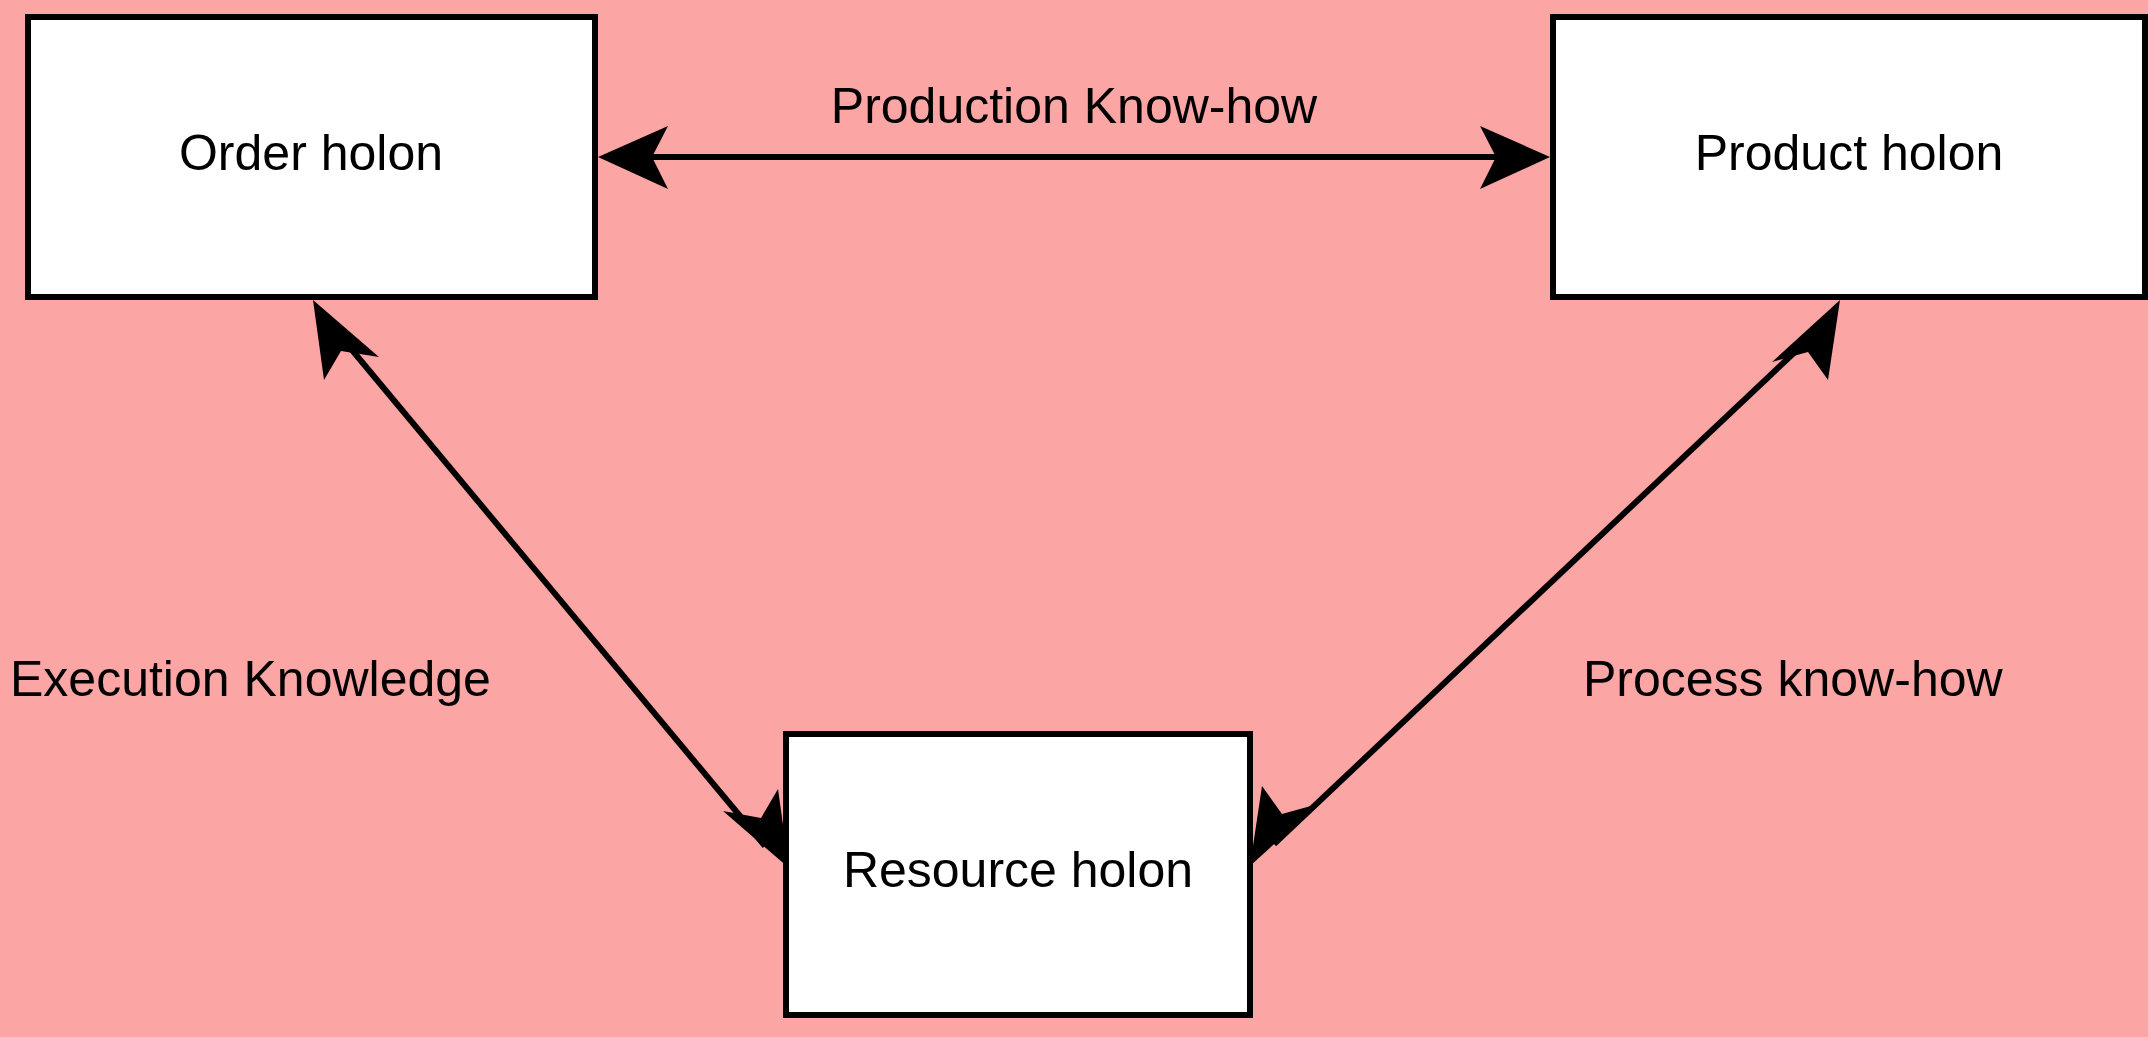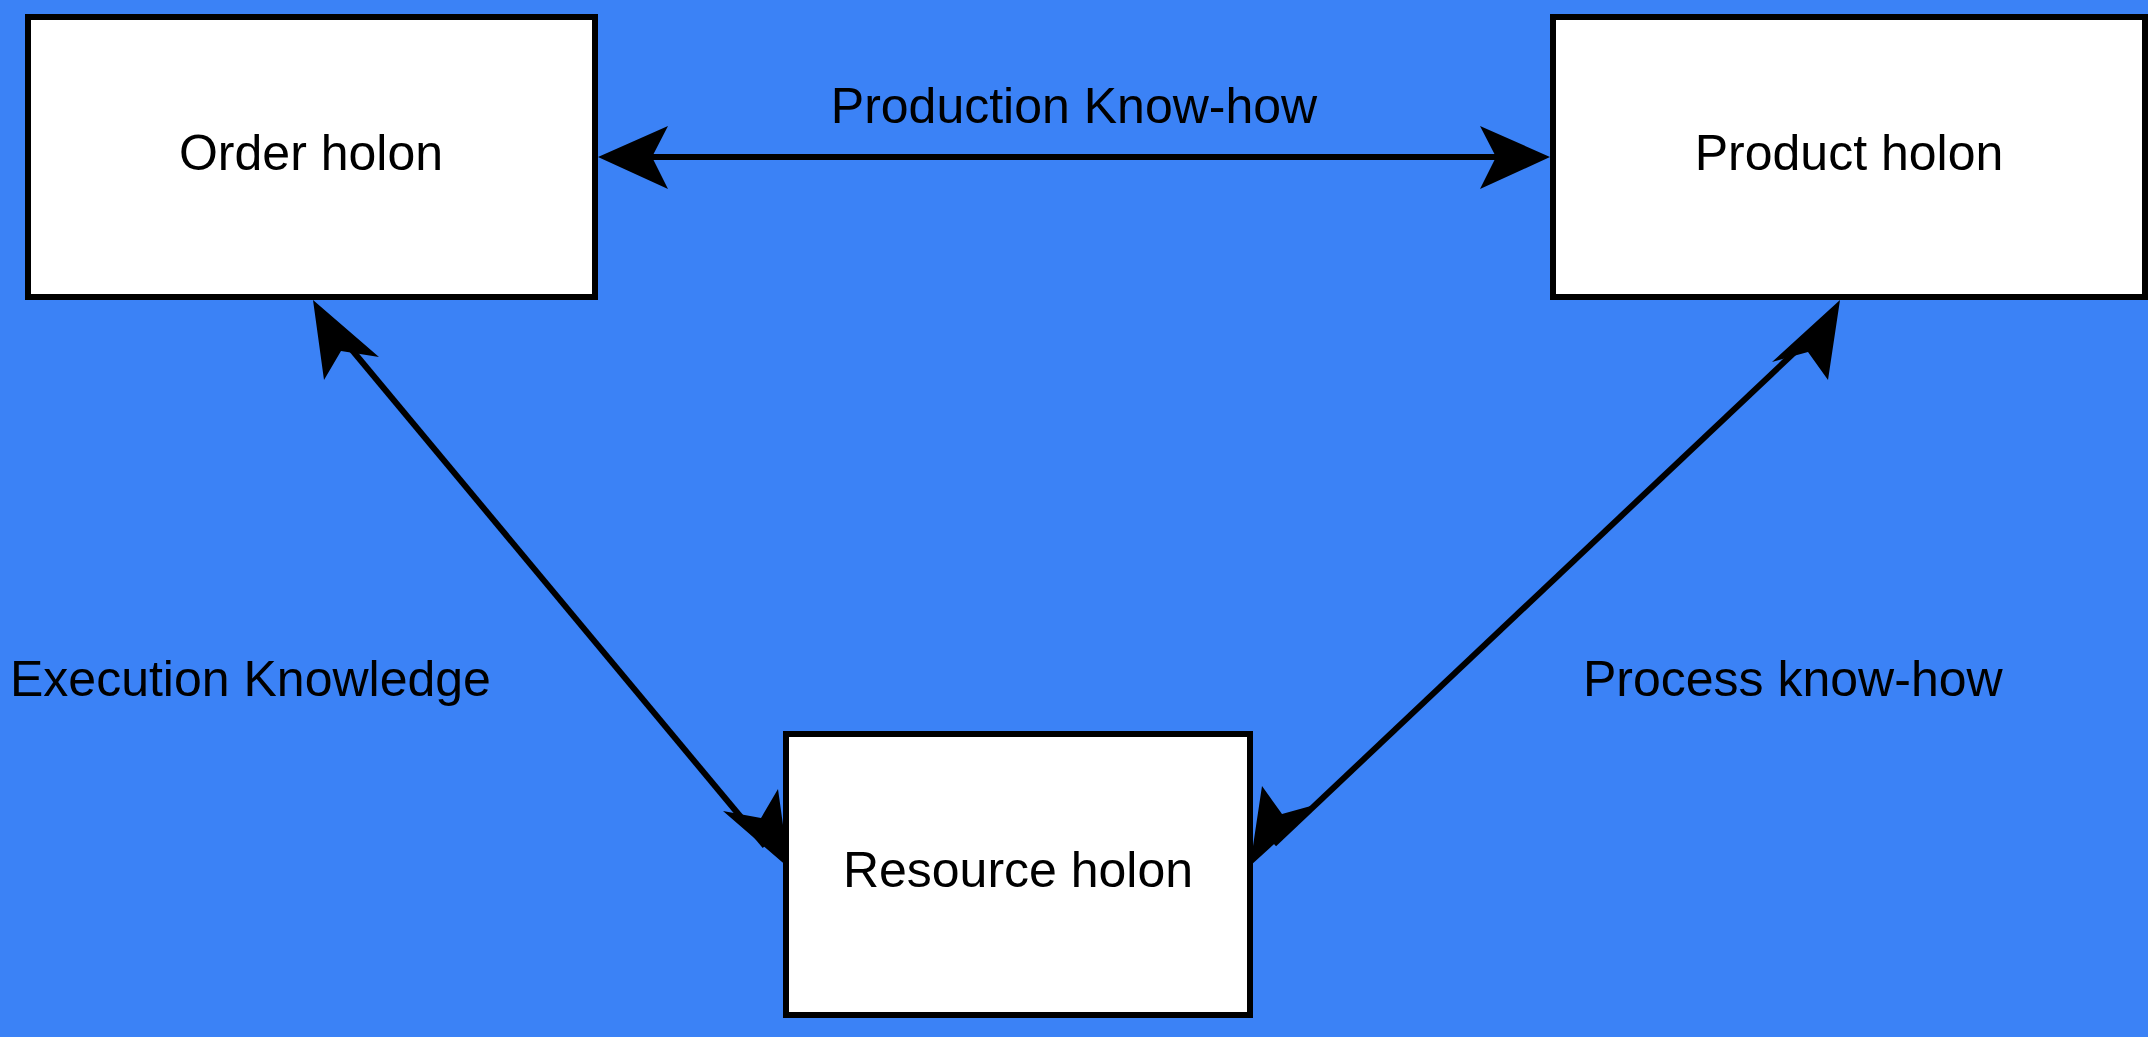--- a/index.html
+++ b/index.html
@@ -8,21 +8,21 @@
     padding: 0;
     background: #ffffff;
   }
   body {
     font-family: "Liberation Sans", sans-serif;
   }
   #canvas {
     position: relative;
     width: 2148px;
     height: 1037px;
-    background: #3b82f6;
+    background: #fca5a5;
     overflow: hidden;
   }
   #diagram-svg {
     position: absolute;
     top: 0;
     left: 0;
     width: 2148px;
     height: 1037px;
   }
   .holon-box {

